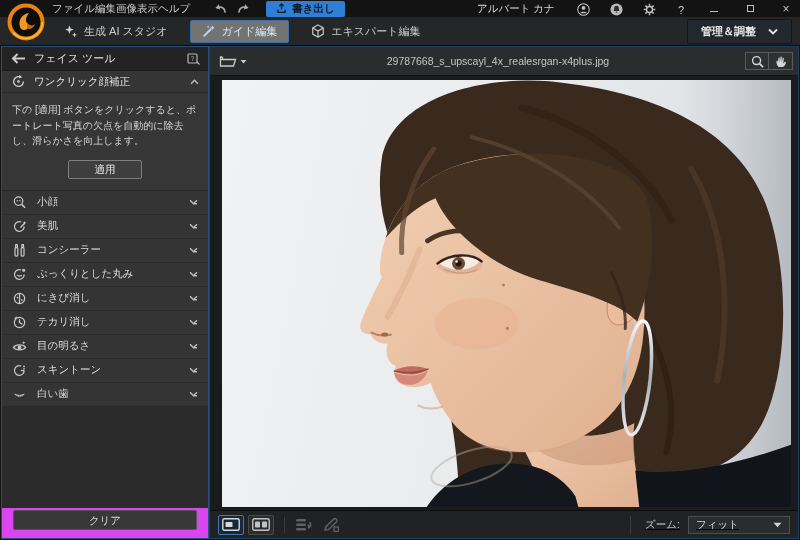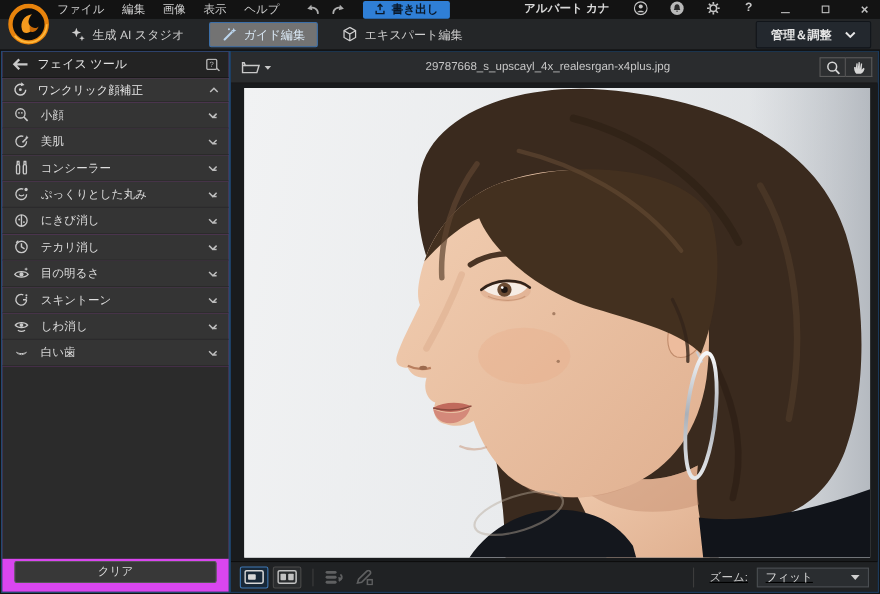--- a/index.html
+++ b/index.html
@@ -4,28 +4,28 @@
 <style>
   * { margin:0; padding:0; box-sizing:border-box; }
   html,body { width:800px; height:540px; overflow:hidden; background:#141414;
     font-family:"Liberation Sans", sans-serif; -webkit-font-smoothing:antialiased; }
   svg { display:block; }
 
   
   .titlebar { position:absolute; left:0; top:0; width:800px; height:17px;
     background:#131313; display:flex; align-items:center; z-index:30; }
   .logo { position:absolute; left:7px; top:3px; width:38px; height:38px; z-index:40; }
-  .menubar { display:flex; align-items:center; gap:16px; margin-left:52px; }
+  .menubar { display:flex; align-items:center; gap:0; margin-left:52px; }
   .menu-item { font-size:10.5px; color:#cfcfcf; cursor:default; }
   .histbtns { display:flex; align-items:center; gap:8px; margin-left:22px; }
   .histbtn { width:16px; height:13px; opacity:.85; }
   .export-btn { margin-left:14px; height:16px; background:#2f7fd6; border-radius:2px;
     display:flex; align-items:center; gap:5px; padding:0 10px; color:#0a1828;
     font-size:10.5px; font-weight:bold; }
-  .tb-right { margin-left:auto; display:flex; align-items:flex-start; gap:20px; padding-right:6px;font-weight:bold; }
+  .tb-right { margin-left:auto; display:flex; align-items:flex-end; gap:20px; padding-right:6px; }
   .account-name { font-size:10.5px; color:#dadada; margin-right:2px; }
   .cicon { width:13px; height:13px; }
   .helpq { font-size:11px; color:#c5c5c5; padding:0 2px; }
   .winbtn { width:16px; height:15px; display:flex; align-items:center; justify-content:center; color:#c0c0c0; }
   .minbar { width:8px; height:1.5px; background:#c0c0c0; margin-top:6px; }
   .maxbox { width:7px; height:7px; border:1.2px solid #c0c0c0; }
   .closex { font-size:12px; line-height:1; }
 
   
   .toolbar2 { position:absolute; left:0; top:17px; width:800px; height:29px;
@@ -243,20 +243,24 @@
         <path d="M13.2 8 A5.2 5.2 0 1 1 9.6 3.1" fill="none" stroke="#cfcfcf" stroke-width="1.4"></path>
         <path d="M9 0.8 L12 3.4 L8.4 4.8 Z" fill="#cfcfcf"></path>
         <circle cx="8" cy="8" r="1.4" fill="#cfcfcf"></circle>
       </svg>
     <span class="oneclick-title">ワンクリック顔補正</span>
     <svg class="chev" width="9" height="6" viewBox="0 0 10 7">
         <path d="M1 5.5 L5 1.5 L9 5.5" fill="none" stroke="#bdbdbd" stroke-width="1.6"></path>
       </svg>
   </div>
 
+  <div class="oneclick-body">
+    <div class="oneclick-desc">下の [適用] ボタンをクリックすると、ポートレート写真の欠点を自動的に除去し、滑らかさを向上します。</div>
+    <div class="apply-btn">適用</div>
+  </div>
 
   <div class="tool-list" id="toolList">
       <div class="tool-row">
     <span class="t-icon">
           <svg viewBox="0 0 16 16">
             <circle cx="7" cy="6.5" r="4.5" fill="none" stroke="#c9c9c9" stroke-width="1.3"></circle>
             <path d="M10.3 10 L14 13.7" stroke="#c9c9c9" stroke-width="1.6"></path>
             <circle cx="5.6" cy="6" r="0.8" fill="#c9c9c9"></circle>
             <circle cx="8.4" cy="6" r="0.8" fill="#c9c9c9"></circle>
           </svg>
@@ -349,33 +353,20 @@
       <div class="tool-row">
     <span class="t-icon">
           <svg viewBox="0 0 16 16">
             <path d="M13 8 A5.2 5.2 0 1 1 9.8 3.2" fill="none" stroke="#c9c9c9" stroke-width="1.3"></path>
             <path d="M13 8 H9.5" stroke="#c9c9c9" stroke-width="1.4"></path>
             <circle cx="12.8" cy="3.6" r="1" fill="#c9c9c9"></circle>
             <path d="M12.8 5.2 V7" stroke="#c9c9c9" stroke-width="1.4"></path>
           </svg>
         </span>
     <span class="t-label">スキントーン</span>
-    <svg class="t-chev" width="9" height="6" viewBox="0 0 10 7">
-          <path d="M1 1.5 L5 5.5 L9 5.5 L9 5.5 M1 1.5 L5 5.5 L9 1.5" fill="none" stroke="#bdbdbd" stroke-width="1.6"></path>
-        </svg>
-  </div>
-      <div class="tool-row">
-    <span class="t-icon">
-          <svg viewBox="0 0 16 16">
-            <path d="M2 7 C4.5 3.8 11.5 3.8 14 7 C11.5 10.2 4.5 10.2 2 7 Z" fill="none" stroke="#c9c9c9" stroke-width="1.3"></path>
-            <circle cx="8" cy="7" r="1.8" fill="#c9c9c9"></circle>
-            <path d="M4.5 12 C6.5 13.2 9.5 13.2 11.5 12" fill="none" stroke="#c9c9c9" stroke-width="1.3"></path>
-          </svg>
-        </span>
-    <span class="t-label">しわ消し</span>
     <svg class="t-chev" width="9" height="6" viewBox="0 0 10 7">
           <path d="M1 1.5 L5 5.5 L9 5.5 L9 5.5 M1 1.5 L5 5.5 L9 1.5" fill="none" stroke="#bdbdbd" stroke-width="1.6"></path>
         </svg>
   </div>
       <div class="tool-row">
     <span class="t-icon">
           <svg viewBox="0 0 16 16">
             <path d="M2.5 7 C4 11.5 12 11.5 13.5 7 C10 9 6 9 2.5 7 Z" fill="#c9c9c9"></path>
             <path d="M5.5 8.6 V10.2 M8 9 V10.8 M10.5 8.6 V10.2" stroke="#6a6a6a" stroke-width="0.9"></path>
           </svg>

